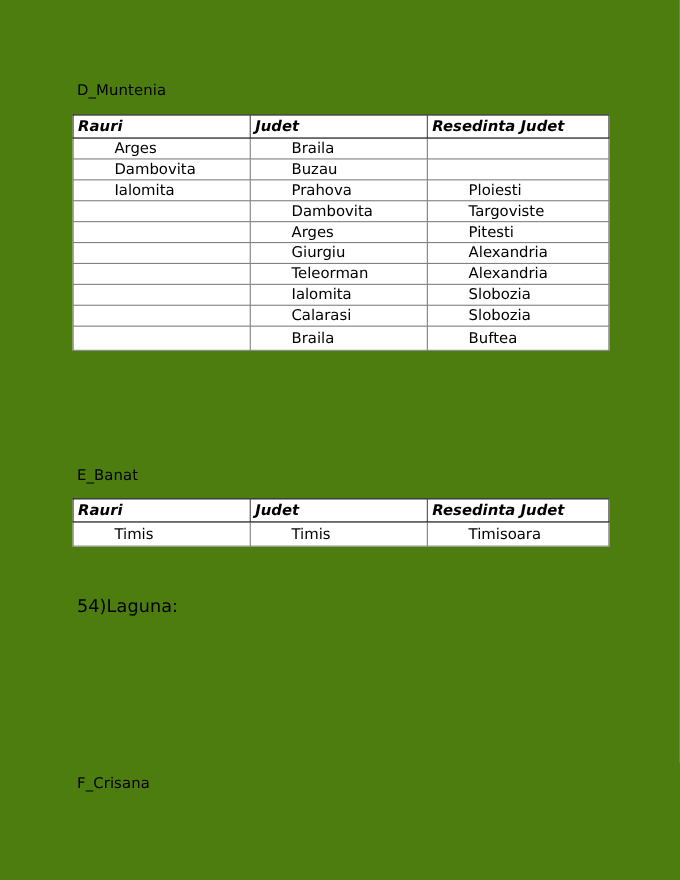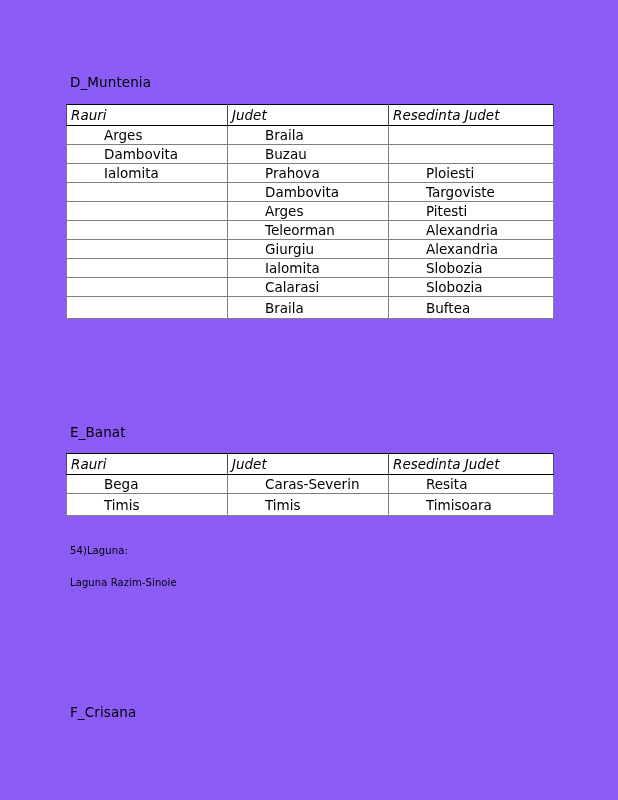--- a/index.html
+++ b/index.html
@@ -12,37 +12,37 @@
     background: #ffffff;
     font-family: "DejaVu Sans", sans-serif;
     color: #000000;
     overflow: hidden;
     position: relative;
   }
   .page {
     position: relative;
     width: 618px;
     height: 800px;
-    background: #8b5cf6;
+    background: #4d7c0f;
   }
 
   
   .heading {
     position: absolute;
     left: 70px;
     font-size: 13.5px;
     line-height: 16px;
     letter-spacing: 0.1px;
     white-space: nowrap;
     color: #000000;
   }
   .para {
     position: absolute;
     left: 70px;
-    font-size: 10px;
+    font-size: 16px;
     line-height: 16px;
     letter-spacing: 0.1px;
     white-space: nowrap;
     color: #000000;
   }
 
   #heading-d  { top: 74px; }
   #heading-e  { top: 424px; }
   #para-laguna-label { top: 543px; }
   #para-laguna-value { top: 575px; }
@@ -73,21 +73,21 @@
     text-align: left;
     vertical-align: middle;
     height: 19px;
     box-sizing: border-box;
     overflow: hidden;
     white-space: nowrap;
     color: #000000;
     background: #ffffff;
   }
   .doc-table th {
-    font-weight: normal;
+    font-weight: bold;
     font-style: italic;
     height: 21px;
     border-color: #4d4d4d;
     border-top-color: #000000;
     border-bottom-color: #000000;
   }
   .doc-table tbody tr:last-child td {
     height: 22px;
   }
   .doc-table tbody td {
@@ -138,26 +138,26 @@
         <td>Dambovita</td>
         <td>Targoviste</td>
       </tr>
       <tr>
         <td class="empty-cell"></td>
         <td>Arges</td>
         <td>Pitesti</td>
       </tr>
       <tr>
         <td class="empty-cell"></td>
+        <td>Giurgiu</td>
+        <td>Alexandria</td>
+      </tr>
+      <tr>
+        <td class="empty-cell"></td>
         <td>Teleorman</td>
-        <td>Alexandria</td>
-      </tr>
-      <tr>
-        <td class="empty-cell"></td>
-        <td>Giurgiu</td>
         <td>Alexandria</td>
       </tr>
       <tr>
         <td class="empty-cell"></td>
         <td>Ialomita</td>
         <td>Slobozia</td>
       </tr>
       <tr>
         <td class="empty-cell"></td>
         <td>Calarasi</td>
@@ -181,31 +181,25 @@
     </colgroup>
     <thead>
       <tr>
         <th>Rauri</th>
         <th>Judet</th>
         <th>Resedinta Judet</th>
       </tr>
     </thead>
     <tbody>
       <tr>
-        <td>Bega</td>
-        <td>Caras-Severin</td>
-        <td>Resita</td>
-      </tr>
-      <tr>
         <td>Timis</td>
         <td>Timis</td>
         <td>Timisoara</td>
       </tr>
     </tbody>
   </table>
 
   <div class="para" id="para-laguna-label">54)Laguna:</div>
 
-  <div class="para" id="para-laguna-value">Laguna Razim-Sinoie</div>
 
   <div class="heading" id="heading-f">F_Crisana</div>
 
 </div>
 
 </body></html>

